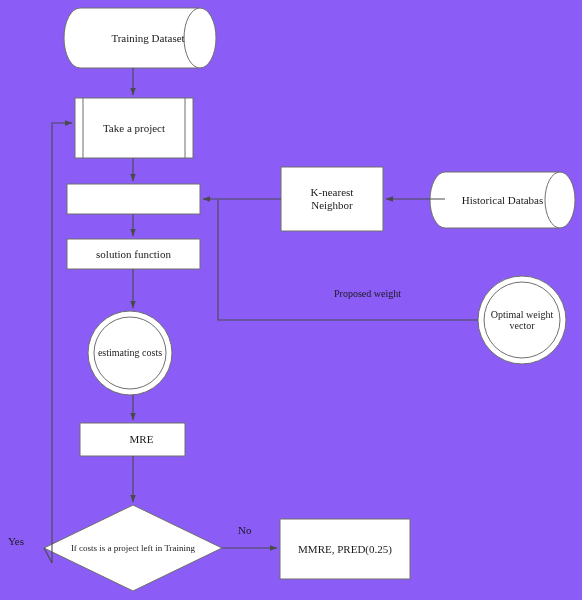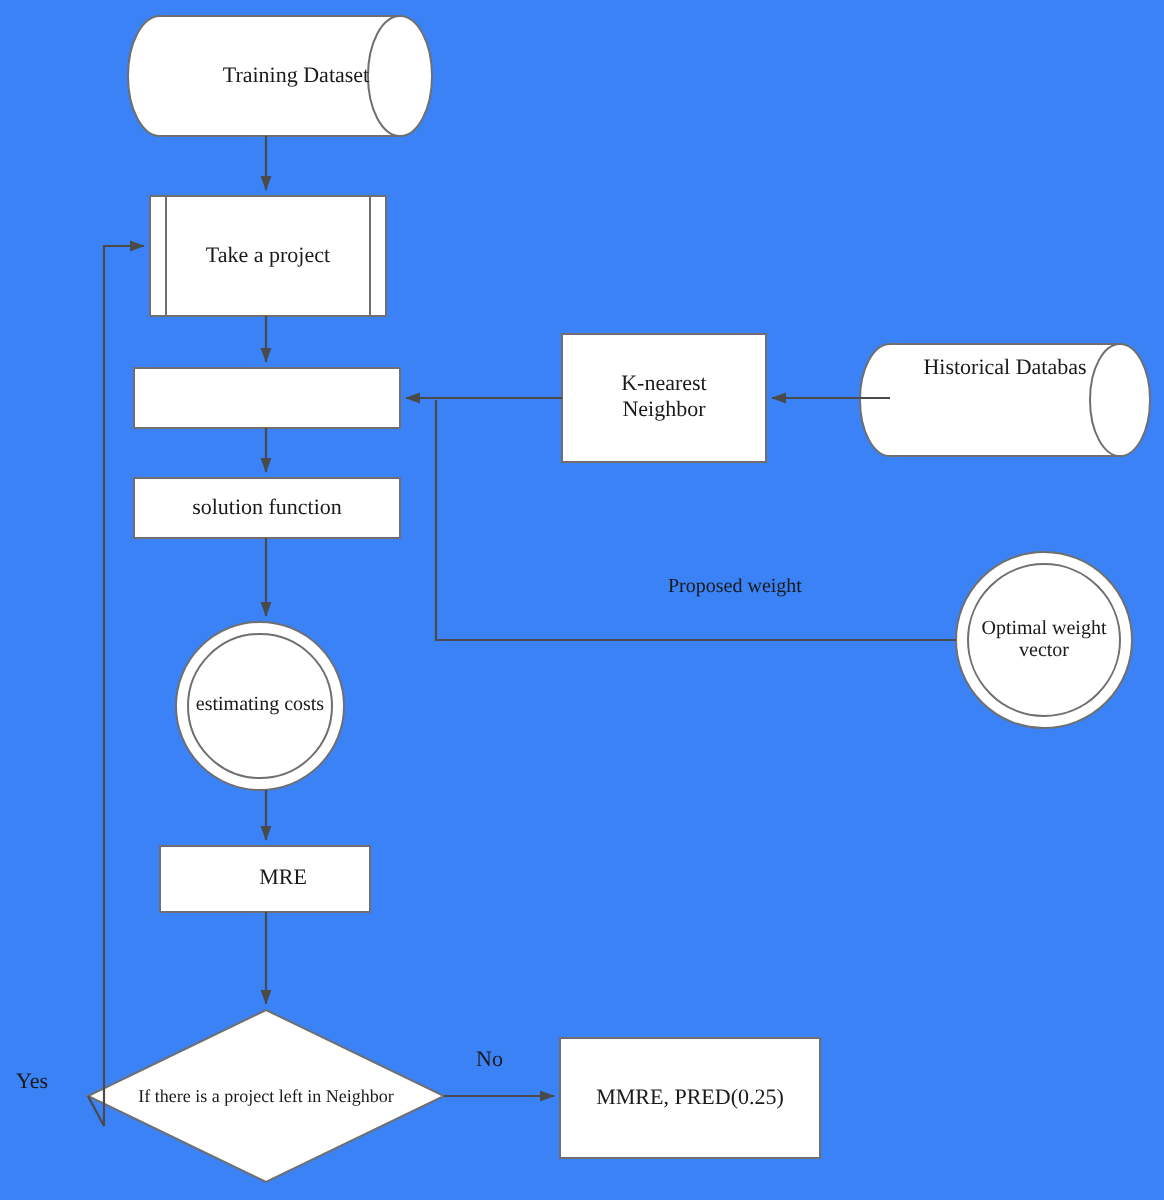--- a/index.html
+++ b/index.html
@@ -8,21 +8,21 @@
     padding: 0;
     background: #ffffff;
   }
   body {
     font-family: "Liberation Serif", "DejaVu Serif", serif;
   }
   #canvas {
     position: relative;
     width: 582px;
     height: 600px;
-    background: #3b82f6;
+    background: #8b5cf6;
     overflow: hidden;
   }
   #canvas svg.layer {
     position: absolute;
     left: 0;
     top: 0;
     width: 582px;
     height: 600px;
   }
   .node-label {
@@ -131,30 +131,30 @@
   <div class="node-label t11" style="left:80px; top:8px; width:136px; height:60px;">Training Dataset</div>
 
   <div class="node-label t11" style="left:83px; top:98px; width:102px; height:60px;">Take a project</div>
 
 
   <div class="node-label t11" style="left:67px; top:239px; width:133px; height:30px;">solution function</div>
 
   <div class="node-label t11" style="left:281px; top:167px; width:102px; height:64px;">K-nearest
 Neighbor</div>
 
-  <div class="node-label t11" style="left:445px; top:156px; width:115px; height:56px;">Historical Databas</div>
+  <div class="node-label t11" style="left:445px; top:172px; width:115px; height:56px;">Historical Databas</div>
 
   <div class="node-label t10" style="left:474px; top:296px; width:96px; height:48px;">Optimal weight
 vector</div>
 
   <div class="node-label t10" style="left:86px; top:339px; width:88px; height:28px;">estimating costs</div>
 
   <div class="node-label t11" style="left:80px; top:423px; width:123px; height:33px;">MRE</div>
 
-  <div class="node-label t9" style="left:44px; top:536px; width:178px; height:24px;">If there is a project left in Neighbor</div>
+  <div class="node-label t9" style="left:44px; top:536px; width:178px; height:24px;">If costs is a project left in Training</div>
 
   <div class="node-label t11" style="left:280px; top:519px; width:130px; height:60px;">MMRE, PRED(0.25)</div>
 
   <div class="edge-label t10" style="left:288px; top:288px;margin-left:46px;">Proposed weight</div>
 
   <div class="edge-label t11" style="left:8px; top:535px;">Yes</div>
 
   <div class="edge-label t11" style="left:238px; top:524px;">No</div>
 
 </div>

